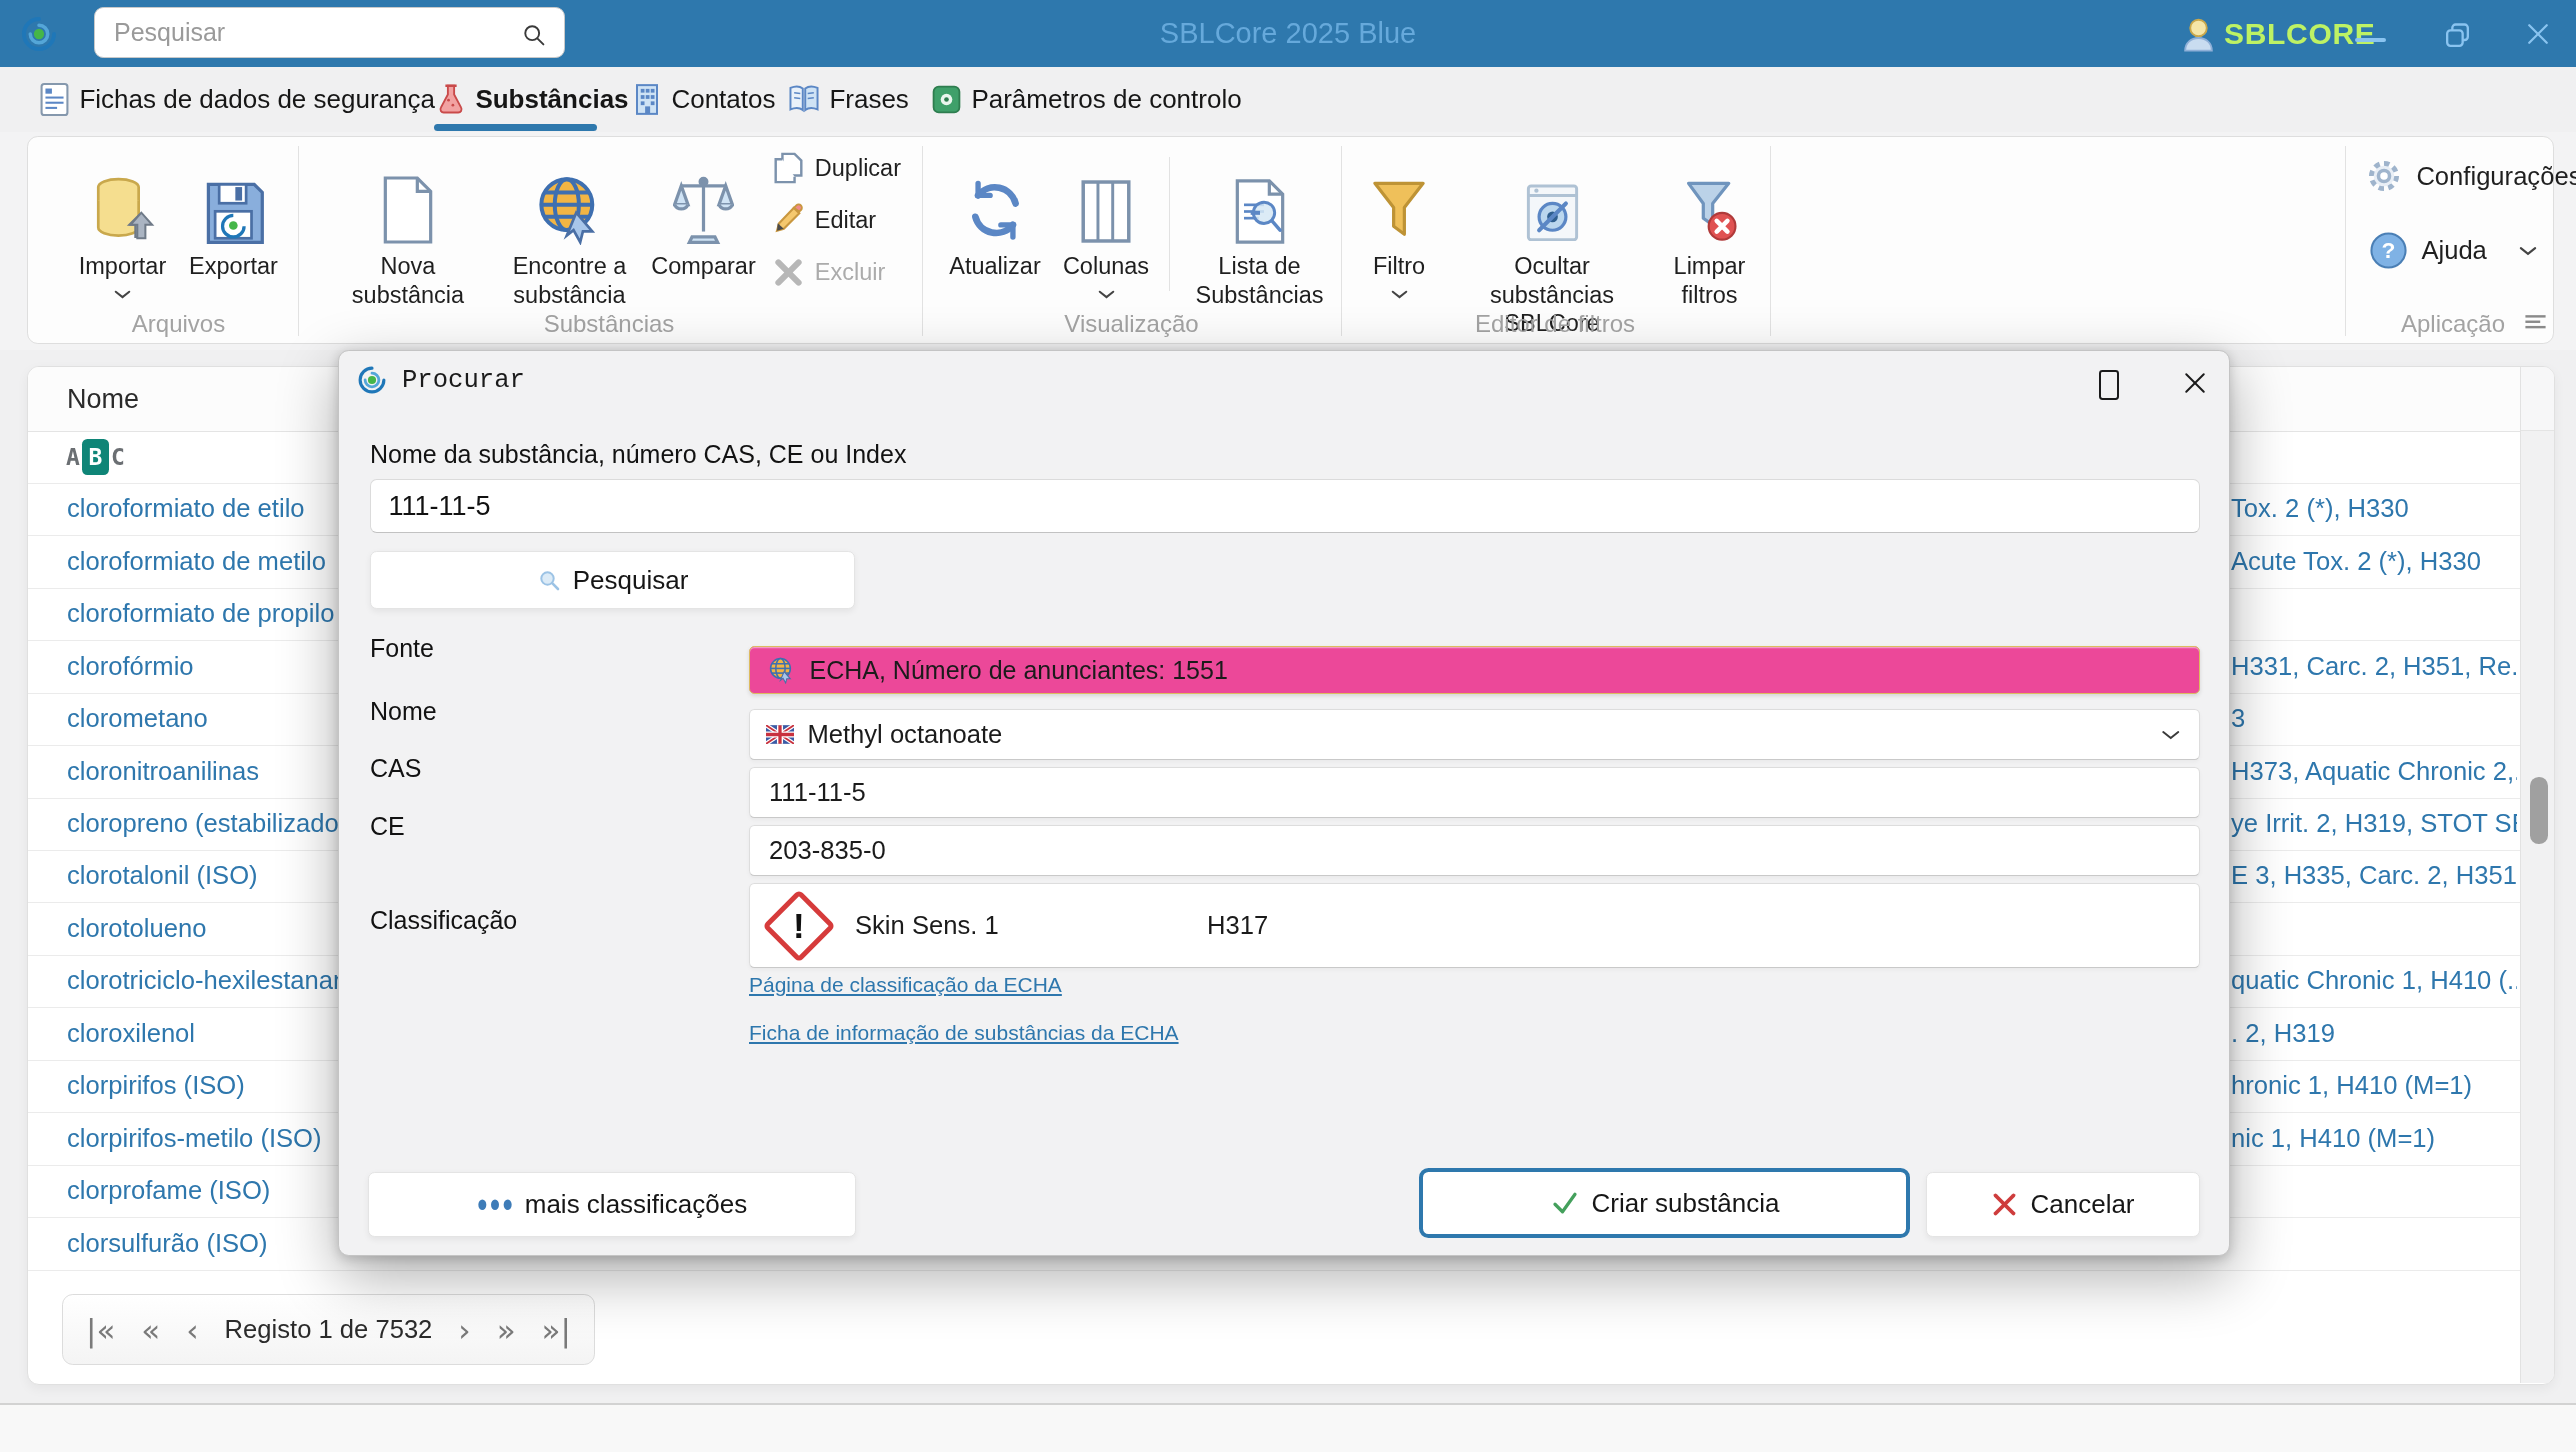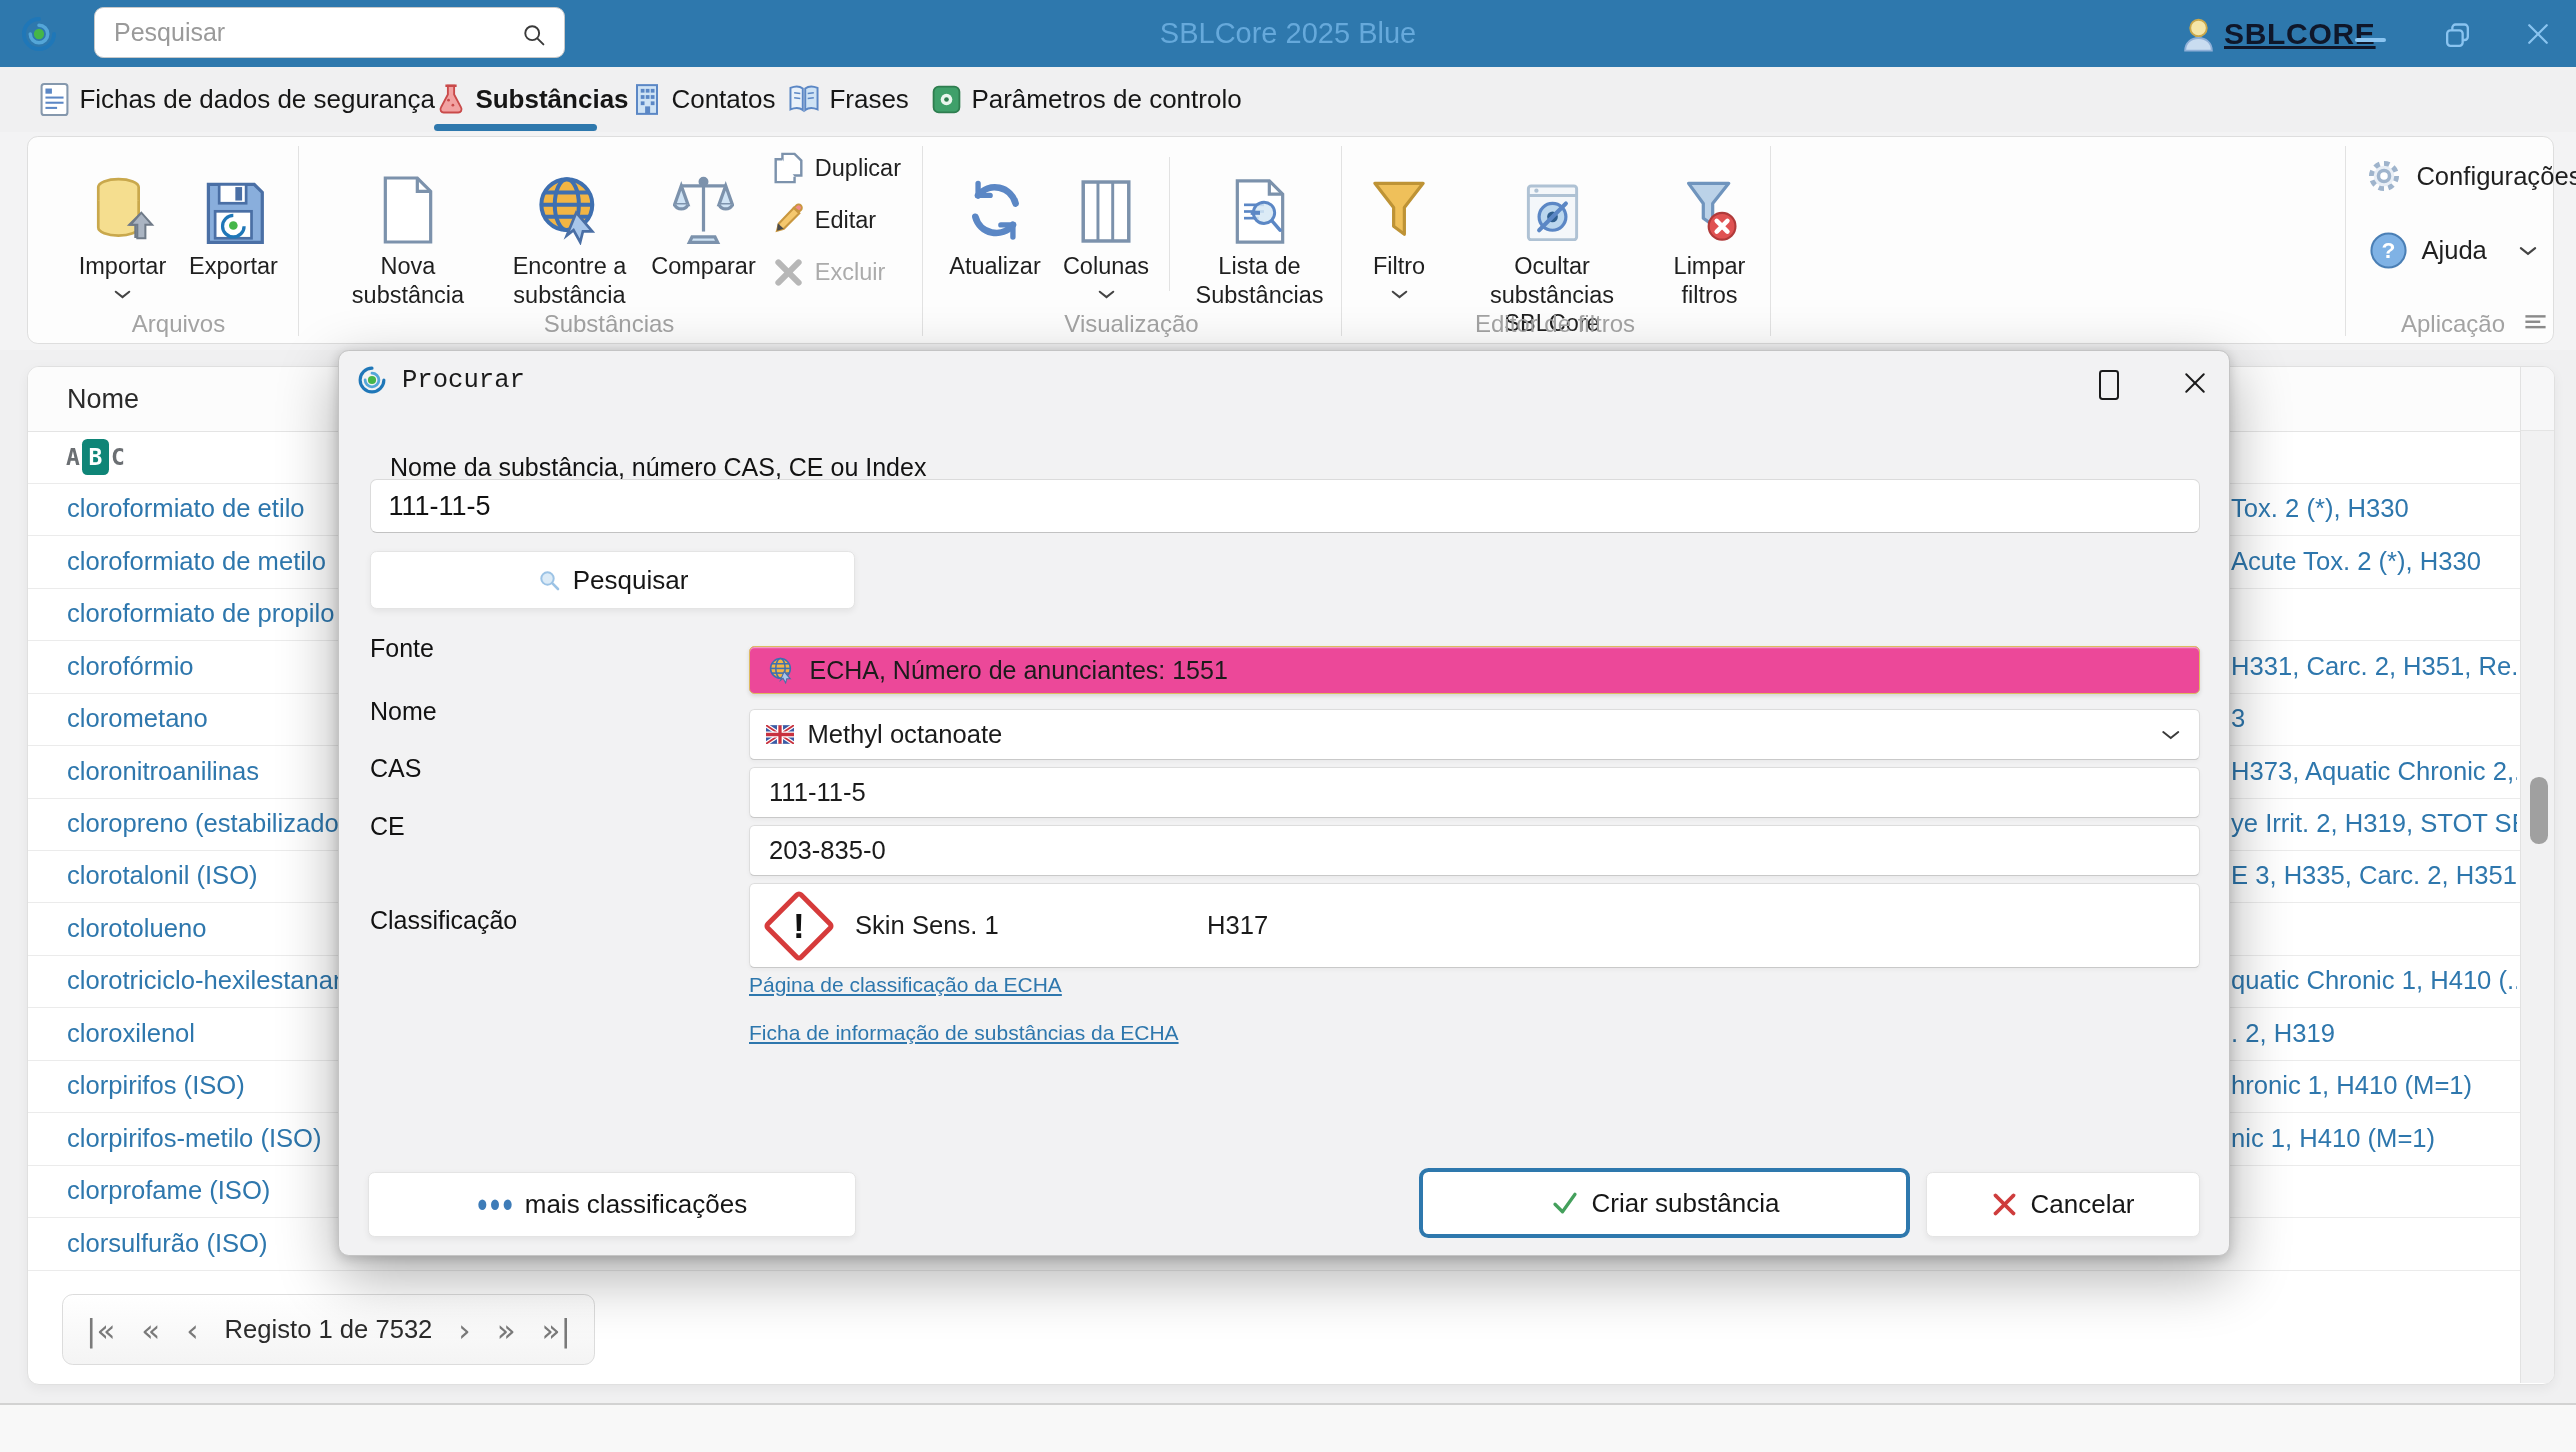--- a/index.html
+++ b/index.html
@@ -7,21 +7,21 @@
   .abs{position:absolute;}
   .flex{display:flex;align-items:center;}
   svg{display:block;}
 
   
   .topbar{left:0;top:0;width:2576px;height:67px;background:#2E78AD;}
   .search-box{left:94px;top:7.4px;width:471px;height:51px;background:#fff;border:1.3px solid #C9C9C9;border-radius:9.4px;box-sizing:border-box;display:flex;align-items:center;}
   .search-box input{flex:1;border:none;outline:none;font:25px "Liberation Sans",sans-serif;color:#444;padding-left:19px;background:transparent;}
   .search-box input::placeholder{color:#9A9A9A;}
   .app-title{left:50%;top:0;height:67px;line-height:67px;transform:translateX(-50%);color:#66A9DB;font-size:29px;}
-  .account-label{color:#0f172a;font-size:30px;font-weight:bold;letter-spacing:0.7px;line-height:67px;text-decoration:underline;}
+  .account-label{color:#bef264;font-size:30px;font-weight:bold;letter-spacing:0.7px;line-height:67px;}
   .winbtn{color:#8AC4F0;}
 
   
   .tabbar{left:0;top:67px;width:2576px;height:65px;background:#F0F0F1;}
   .tab{top:9.4px;height:46px;gap:9.4px;font-size:26px;color:#161616;cursor:default;}
   .tab.active{font-weight:bold;}
   .tab-underline{left:434px;top:57px;width:163px;height:7.4px;background:#2E78AD;border-radius:4px;}
 
   
   .ribbon{left:0;top:132px;width:2576px;height:218px;background:#F3F3F4;}
@@ -523,21 +523,21 @@
   <div class="abs" style="left:1760px;top:19px;">
     <div style="width:16px;height:25.6px;border:2.7px solid #1B1B1B;border-radius:3.4px;"></div>
   </div>
   <div class="abs" style="left:1842px;top:17.5px;">
     <svg width="28" height="28" viewBox="0 0 24 24" stroke="#1B1B1B" stroke-width="1.7" stroke-linecap="round">
         <line x1="4.5" y1="4.5" x2="19.5" y2="19.5"></line>
         <line x1="19.5" y1="4.5" x2="4.5" y2="19.5"></line>
       </svg>
   </div>
 
-  <div class="abs m-label" style="top:102px;margin-left:20px;">Nome da substância, número CAS, CE ou Index</div>
+  <div class="abs m-label" style="top:89px;">Nome da substância, número CAS, CE ou Index</div>
   <div class="abs m-input">
     <input value="111-11-5" style="">
   </div>
   <div class="abs m-btn" style="left:31px;top:200px;width:485px;height:58px;">
     <span style="color:#9CC3E5">
       <svg width="24" height="24" viewBox="0 0 24 24">
           <circle cx="10.5" cy="10.5" r="6.2" fill="#DCEBF7" stroke="currentColor" stroke-width="2"></circle>
           <line x1="15.2" y1="15.2" x2="21" y2="21" stroke="currentColor" stroke-width="2.6" stroke-linecap="round"></line>
         </svg>
     </span>

